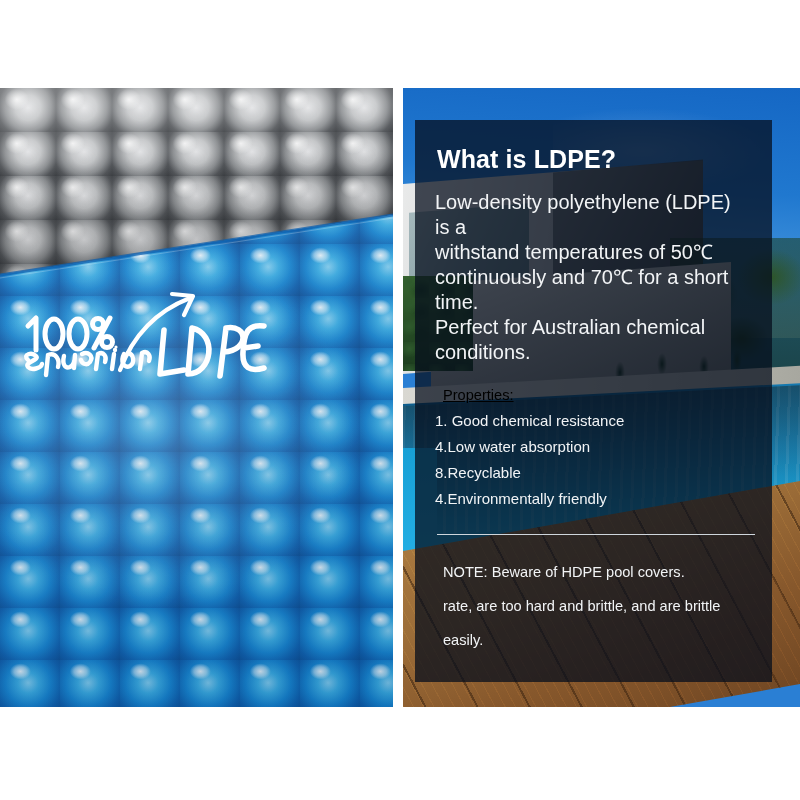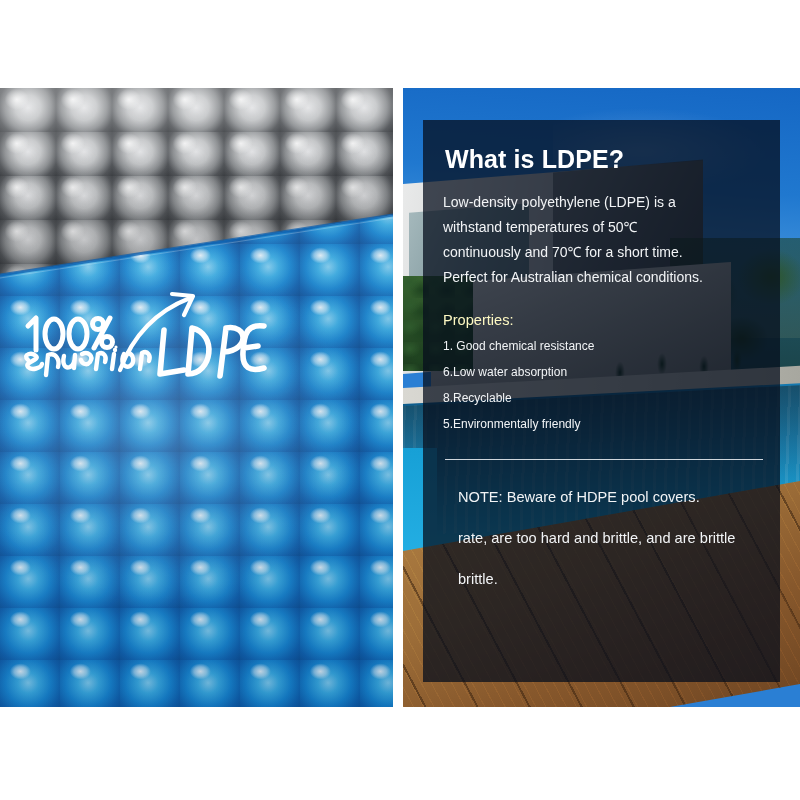--- a/index.html
+++ b/index.html
@@ -247,71 +247,72 @@
     mix-blend-mode: overlay;
   }
   .pool-left-strip {
     position: absolute; left: 0; top: 360px; width: 34px; height: 300px;
     background: linear-gradient(180deg, #17a0d6 0%, #2ab6ea 55%, #3fc4f0 100%);
   }
 
   
   .text-card {
     position: absolute;
-    left: 20px;
+    left: 12px;
     top: 32px;
     width: 357px;
     height: 562px;
     background: rgba(6, 14, 28, 0.74);
     box-sizing: border-box;
     padding: 26px 22px 8px 20px;
   }
   .card-title {
     color: #ffffff;
     font-size: 25px;
     font-weight: bold;
     letter-spacing: 0.1px;
     margin: 0 0 16px 2px;
     line-height: 1.1;
   }
   .card-para {
     color: #f2f4f6;
-    font-size: 14px;
+    font-size: 20px;
     line-height: 25px;
     margin: 0;
   }
   .card-para p { margin: 0; }
   .props-head {
-    color: #fef9c3;
+    color: #000000;
     font-size: 14.6px;
     line-height: 25px;
-    margin: 18px 0 0 0;
+    margin: 18px 0 0 8px;
+    text-decoration: underline;
   }
   .props-list {
     list-style: none;
     margin: 0;
     padding: 0;
     color: #f2f4f6;
-    font-size: 12px;
+    font-size: 15px;
     line-height: 26px;
   }
   .props-list li { margin: 0; white-space: nowrap; }
   .divider {
     height: 1px;
     background: #cfd6dc;
     margin: 22px 4px 0 2px;
     width: 318px;
   }
   .note-block {
     color: #f2f4f6;
     font-size: 14.6px;
     line-height: 26px;
     margin-top: 24px;
   }
-  .note-block p { margin: 15px; }
+  .note-block p { margin: 8px; }
 </style>
 </head>
 <body>
 
 <div id="stage">
 
   <div class="panel-left">
 
     <div class="silver-layer"></div>
     <div class="silver-sheen"></div>
@@ -393,29 +394,29 @@
         <p>Low-density polyethylene (LDPE) is a</p>
         <p>withstand temperatures of 50℃</p>
         <p>continuously and 70℃ for a short time.</p>
         <p> Perfect for Australian chemical conditions.</p>
       </div>
 
       <div class="props-head">Properties:</div>
 
       <ul class="props-list">
         <li>1. Good chemical resistance</li>
-        <li>6.Low water absorption</li>
+        <li>4.Low water absorption</li>
         <li>8.Recyclable</li>
-        <li>5.Environmentally friendly</li>
+        <li>4.Environmentally friendly</li>
       </ul>
 
       <div class="divider"></div>
 
       <div class="note-block">
         <p>NOTE: Beware of HDPE pool covers.</p>
         <p>rate, are too hard and brittle, and are brittle</p>
-        <p>brittle.</p>
+        <p>easily.</p>
       </div>
 
     </div>
   </div>
 
 </div>
 
 </body></html>

